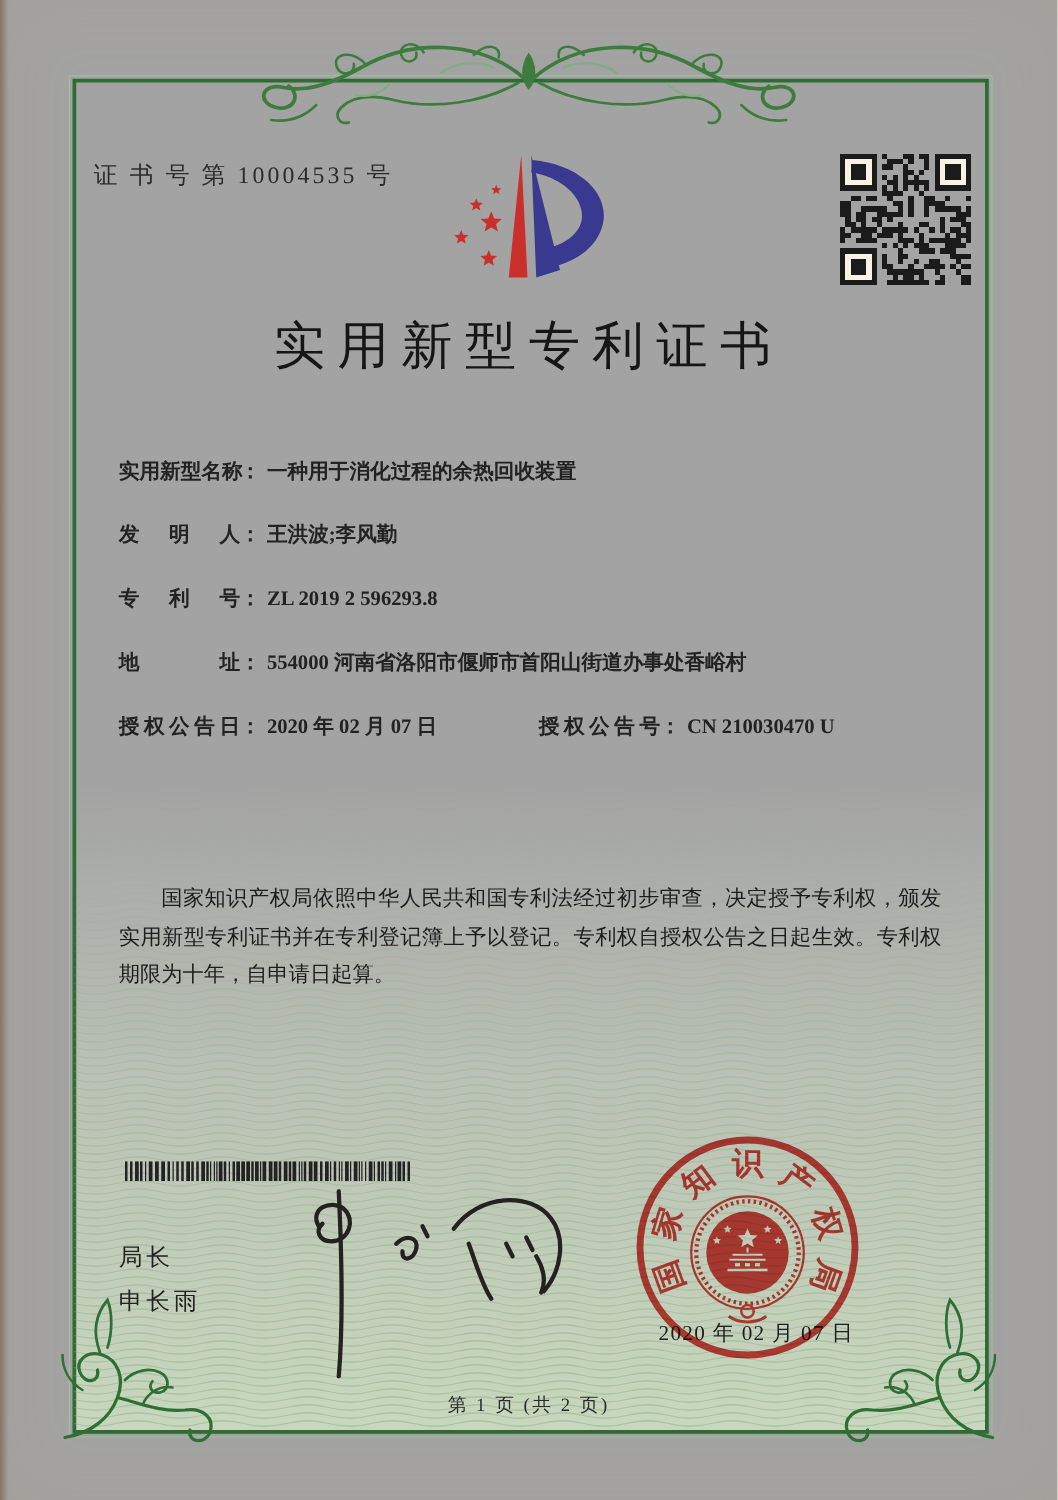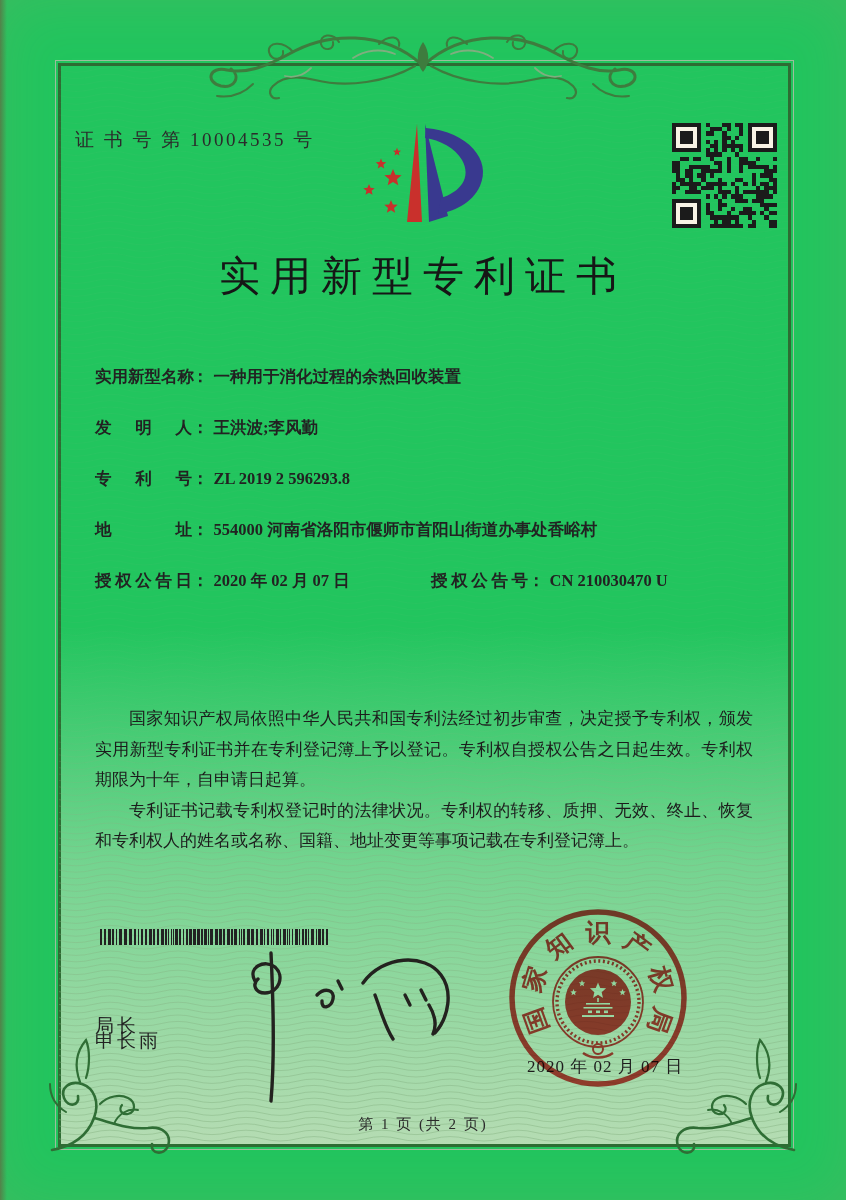--- a/index.html
+++ b/index.html
@@ -1,18 +1,18 @@
 <!DOCTYPE html>
 <html><head>
 <meta charset="utf-8">
 <style>
   html,body{margin:0;padding:0;}
   body{width:846px;height:1200px;overflow:hidden;background:#f8f3e5;
        font-family:"Liberation Serif","DejaVu Serif",serif;color:#1e1e1e;}
-  .sheet{position:relative;width:846px;height:1200px;background:#22c55e;
+  .sheet{position:relative;width:846px;height:1200px;background:#a3a3a3;
          box-shadow:inset 0 0 60px rgba(170,150,110,.18);}
   .edge-left{position:absolute;left:0;top:0;bottom:0;width:7px;z-index:40;
              background:linear-gradient(90deg,rgba(110,80,56,.55),rgba(110,80,56,0));}
   
   .frame{position:absolute;left:55px;top:60px;width:737px;height:1088px;
          border:1px solid #9dbd9d;z-index:1;}
   .frame-inner{position:absolute;inset:2px;border:3px solid #2e6c33;}
   .frame-bg{position:absolute;inset:4px;
        background:linear-gradient(180deg,rgba(223,235,214,0) 0%,rgba(223,235,214,0) 52%,
                   rgba(216,230,204,.45) 74%,rgba(207,224,194,.85) 100%);}
@@ -32,21 +32,21 @@
   .frow{margin-bottom:29px;line-height:22px;white-space:nowrap;font-weight:bold;}
   .flabel{display:inline-block;width:97px;text-align:justify;text-align-last:justify;vertical-align:top;}
   .fcolon{display:inline-block;vertical-align:top;}
   .fvalue{display:inline-block;margin-left:5px;vertical-align:top;}
   .group1{display:inline-block;width:336px;}
   .body-text{left:95px;top:704px;width:658px;z-index:10;position:absolute;}
   .body-text p{margin:0;font-size:17px;line-height:30.5px;text-align:justify;
                text-indent:2em;color:#1c1c1c;}
   #barcode-svg{left:100px;top:929px;}
   .signer{left:95px;font-size:19px;letter-spacing:3px;color:#222;z-index:10;position:absolute;}
-  #signer-title{top:993px;margin-top:20px;}
+  #signer-title{top:993px;}
   #signer-name{top:1028px;}
   #signature{left:225px;top:935px;z-index:11;}
   .seal-date{left:515px;top:1055px;width:180px;text-align:center;font-size:17px;
              letter-spacing:1px;color:#1d1d1d;z-index:12;}
   #seal{left:503px;top:903px;width:190px;height:190px;mix-blend-mode:multiply;
         opacity:.92;z-index:20;position:absolute;}
   .page-info{left:0;right:0;top:1115px;text-align:center;font-size:15px;
              letter-spacing:2px;color:#2a2a2a;}
   .back-note{left:0;right:0;top:1160px;text-align:center;font-size:17px;
              letter-spacing:3px;color:#2a2a2a;}
@@ -532,21 +532,20 @@
     <div class="frow">
       <span class="flabel">地址</span><span class="fcolon">：</span><span class="fvalue">554000 河南省洛阳市偃师市首阳山街道办事处香峪村</span>
     </div>
     <div class="frow">
       <span class="group1"><span class="flabel">授权公告日</span><span class="fcolon">：</span><span class="fvalue">2020 年 02 月 07 日</span></span><span class="flabel">授权公告号</span><span class="fcolon">：</span><span class="fvalue">CN 210030470 U</span>
     </div>
   </div>
 
   <div class="body-text">
     <p>国家知识产权局依照中华人民共和国专利法经过初步审查，决定授予专利权，颁发实用新型专利证书并在专利登记簿上予以登记。专利权自授权公告之日起生效。专利权期限为十年，自申请日起算。</p>
-    <p>专利证书记载专利权登记时的法律状况。专利权的转移、质押、无效、终止、恢复和专利权人的姓名或名称、国籍、地址变更等事项记载在专利登记簿上。</p>
   </div>
 
   <svg id="barcode-svg" class="abs" width="228" height="16" viewBox="0 0 228 16">
       <rect x="0" y="0" width="2" height="16" fill="#222"></rect>
       <rect x="4" y="0" width="2" height="16" fill="#222"></rect>
       <rect x="8" y="0" width="3" height="16" fill="#222"></rect>
       <rect x="12" y="0" width="2" height="16" fill="#222"></rect>
       <rect x="16" y="0" width="1" height="16" fill="#222"></rect>
       <rect x="19" y="0" width="3" height="16" fill="#222"></rect>
       <rect x="24" y="0" width="3" height="16" fill="#222"></rect>

